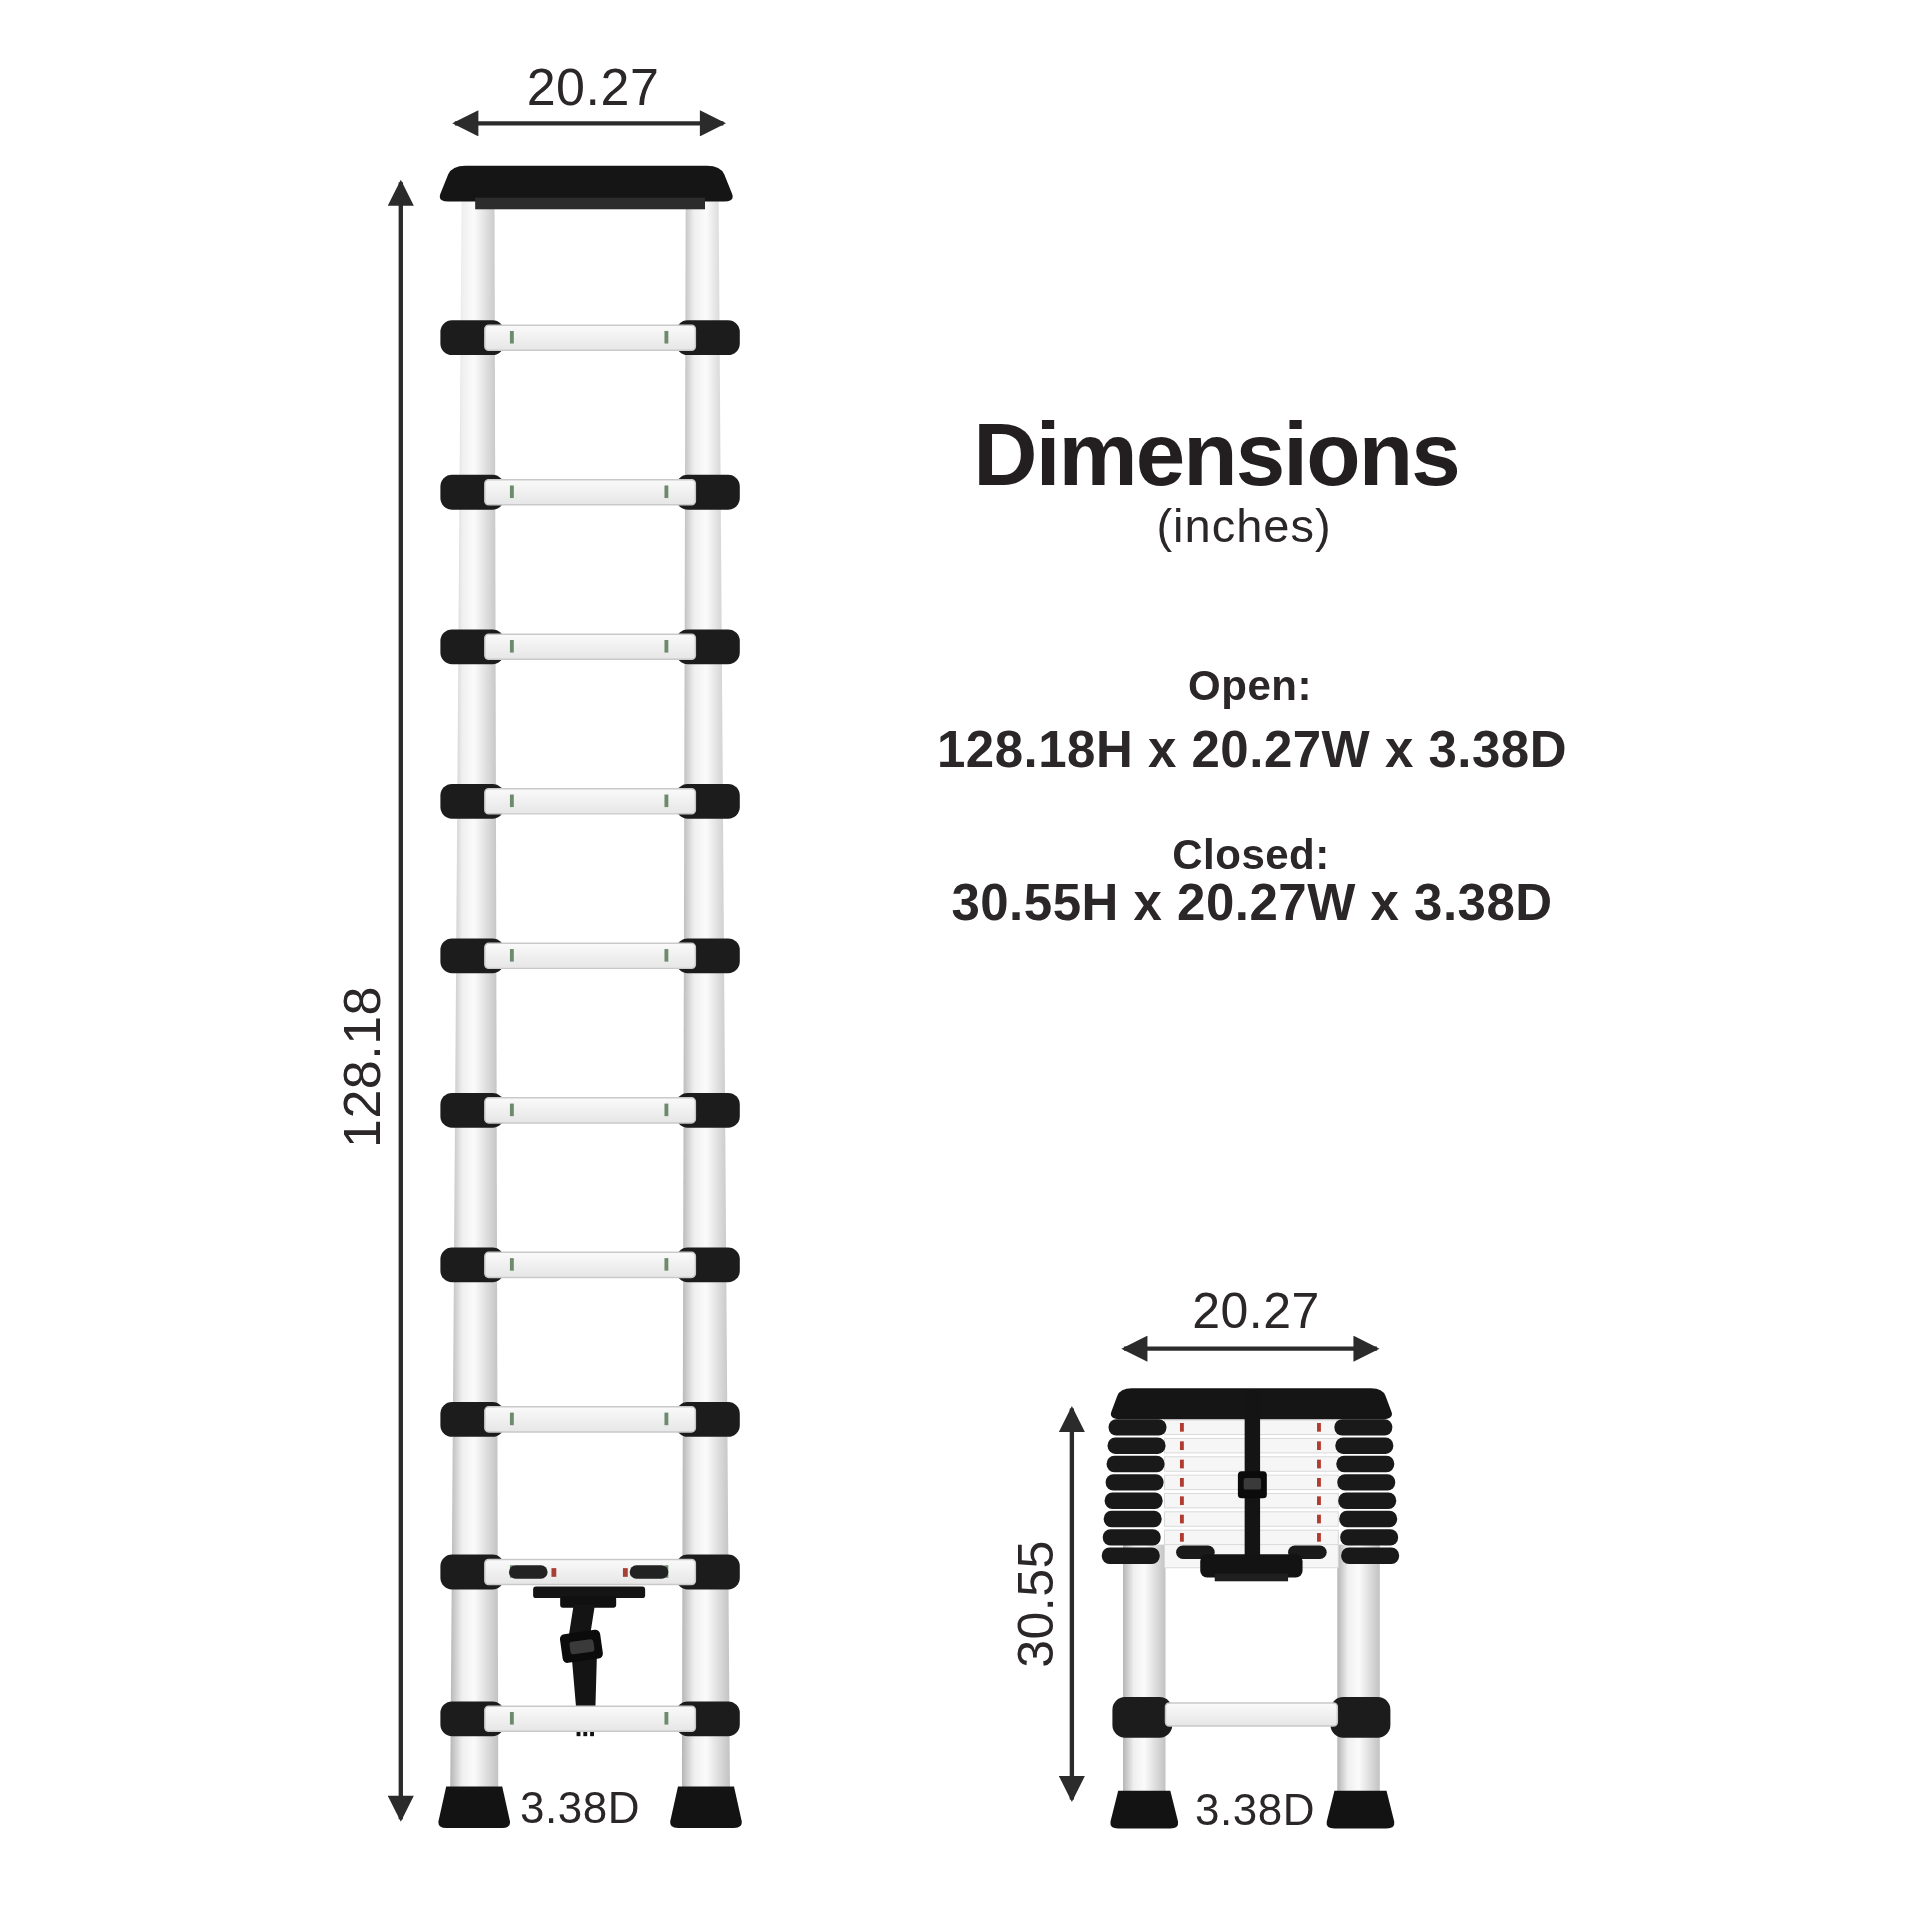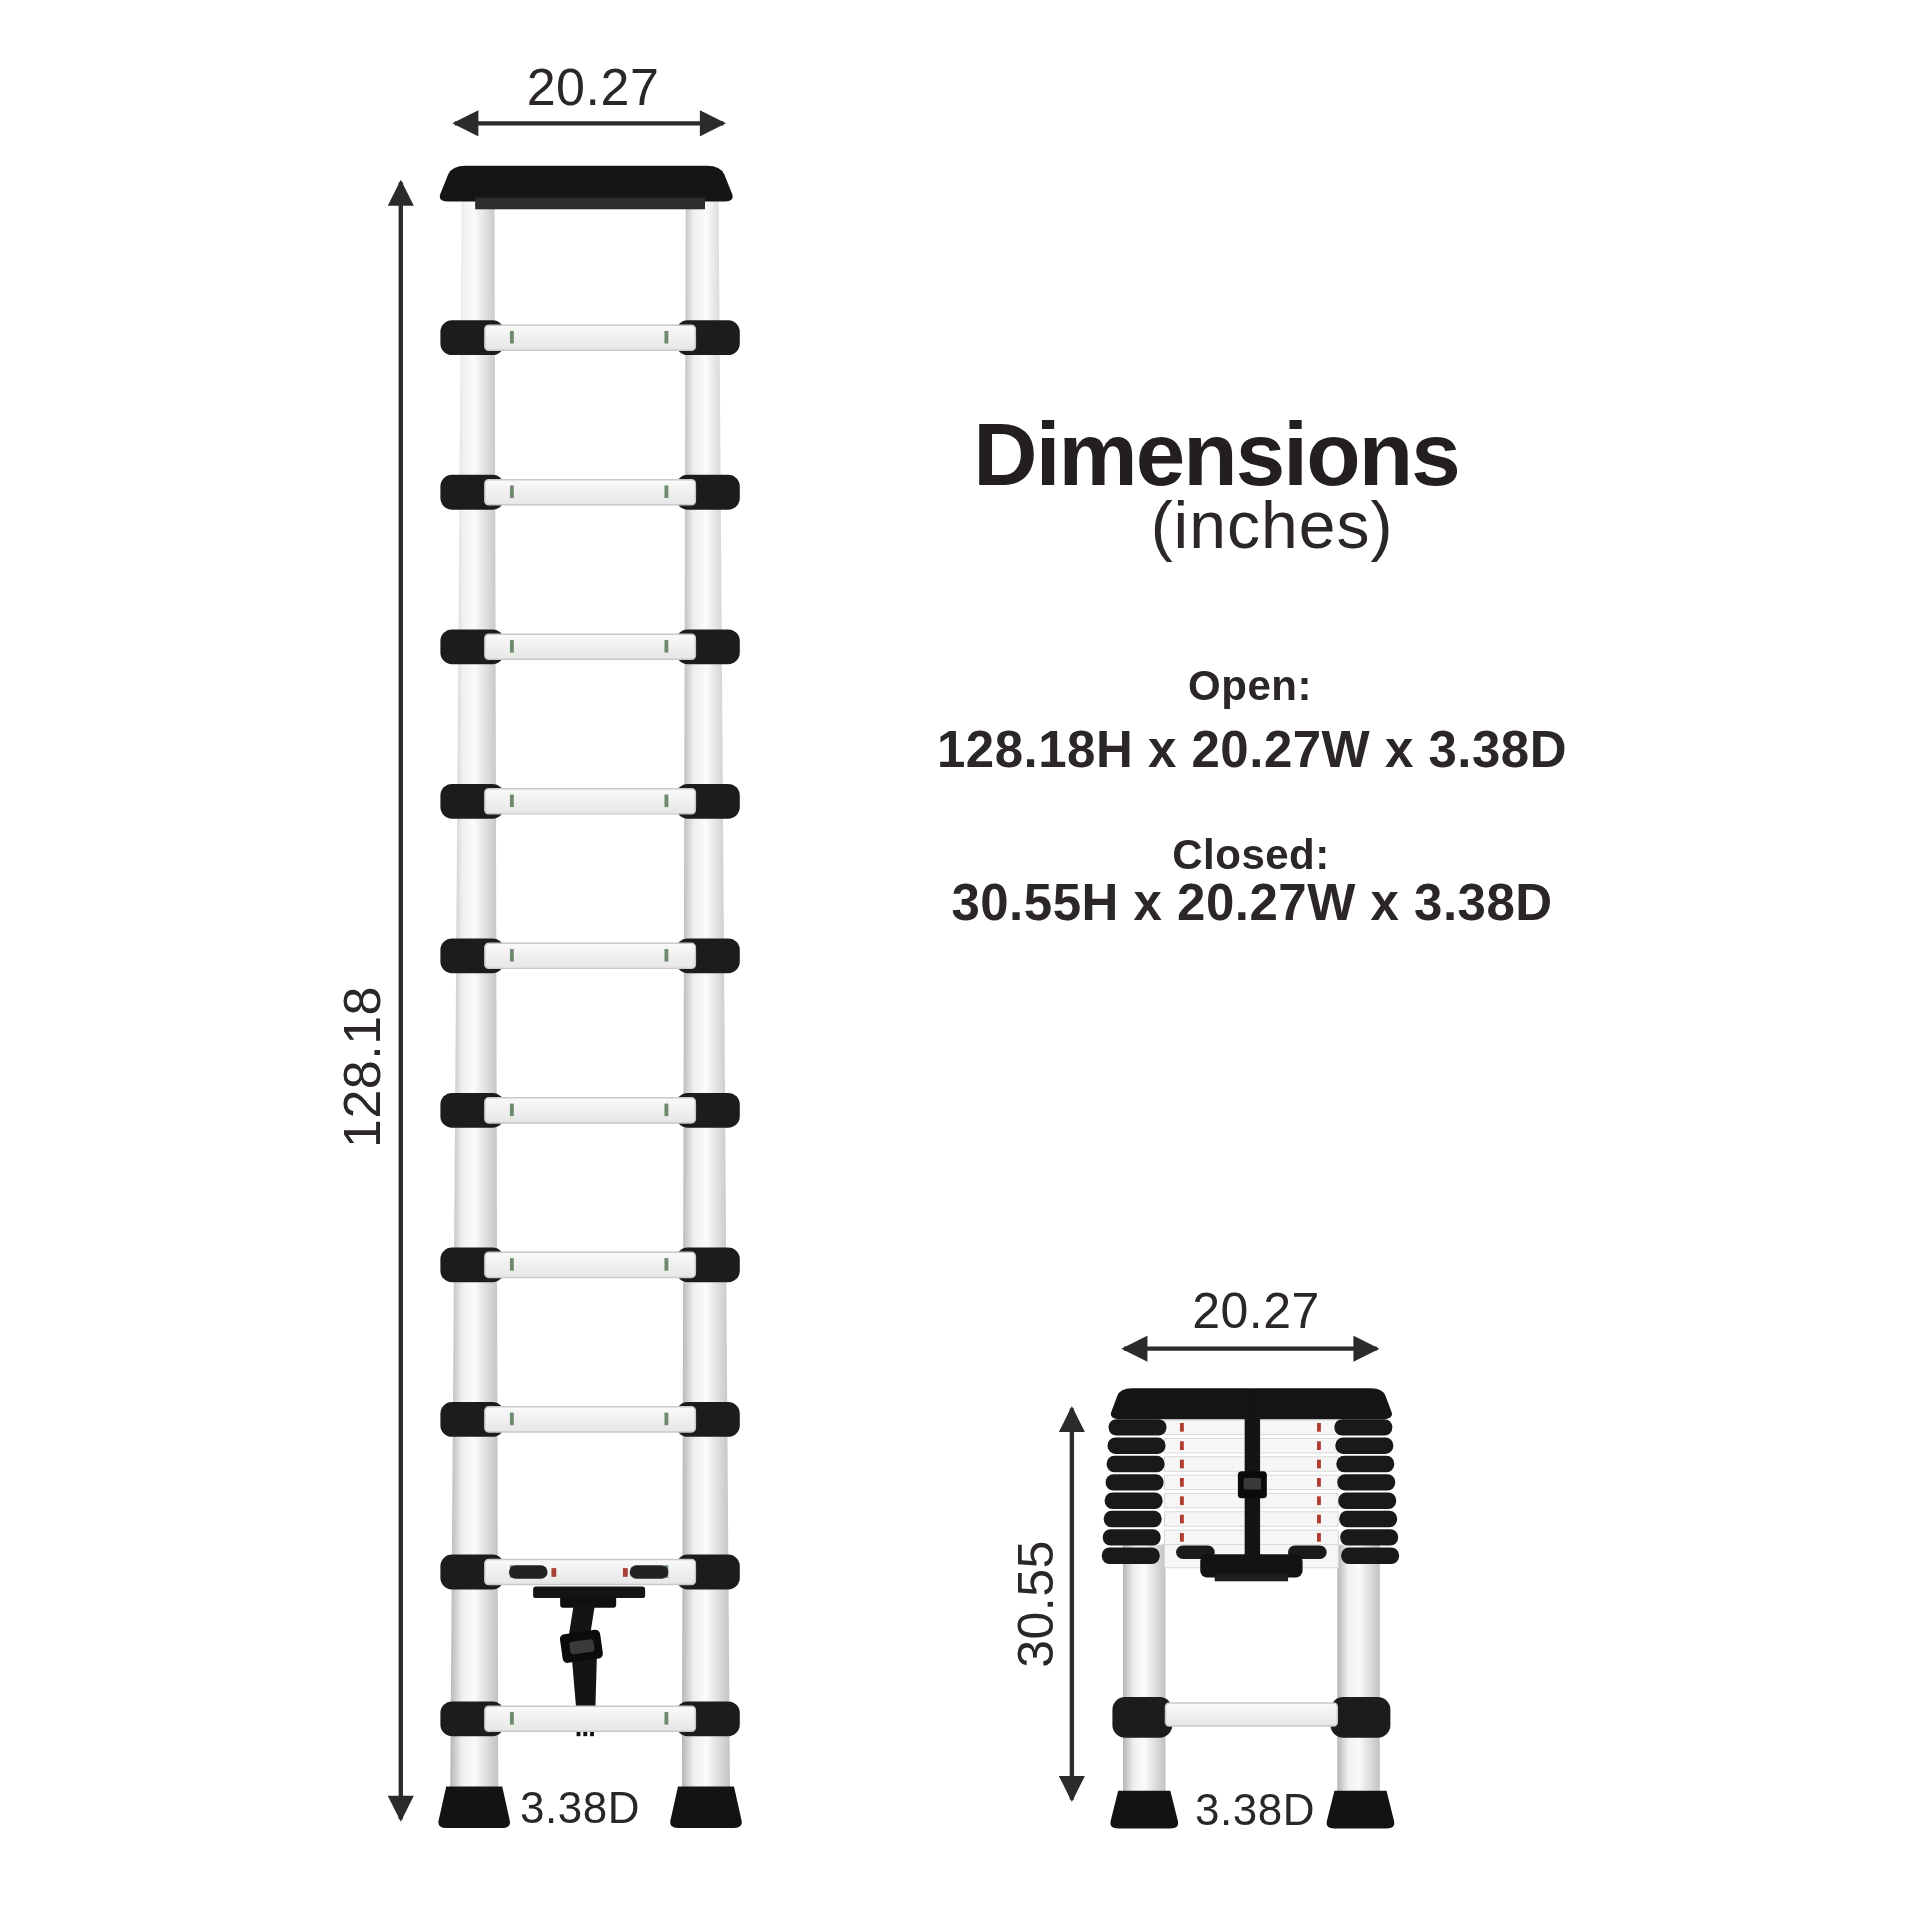--- a/index.html
+++ b/index.html
@@ -13,21 +13,21 @@
     font-family:"Liberation Sans","DejaVu Sans",sans-serif;color:var(--c-text);
   }
   .fig{position:absolute;}
   .lbl{
     position:absolute;transform:translate(-50%,-50%);white-space:nowrap;
     color:var(--c-text);line-height:1;letter-spacing:0.5px;
   }
   .lbl.rot{transform:translate(-50%,-50%) rotate(-90deg);}
   .dim-num{font-size:52px;font-weight:400;}
   .t-title{font-size:89px;font-weight:700;letter-spacing:-1.9px;color:#231f20;}
-  .t-sub{font-size:66px;font-weight:400;letter-spacing:1px;margin-left:28px;}
+  .t-sub{font-size:47px;font-weight:400;letter-spacing:1px;}
   .t-h{font-size:42px;font-weight:700;}
   .t-v{font-size:51px;font-weight:700;}
   .sz52{font-size:50px;}
   .sz50{font-size:44px;margin-top:10px;}
 </style>
 </head>
 <body style="background: rgb(255, 255, 255);">
 
 <svg class="fig" style="left:338px;top:48px" width="425" height="1806" viewBox="350 50 440 1870">
   <defs>

